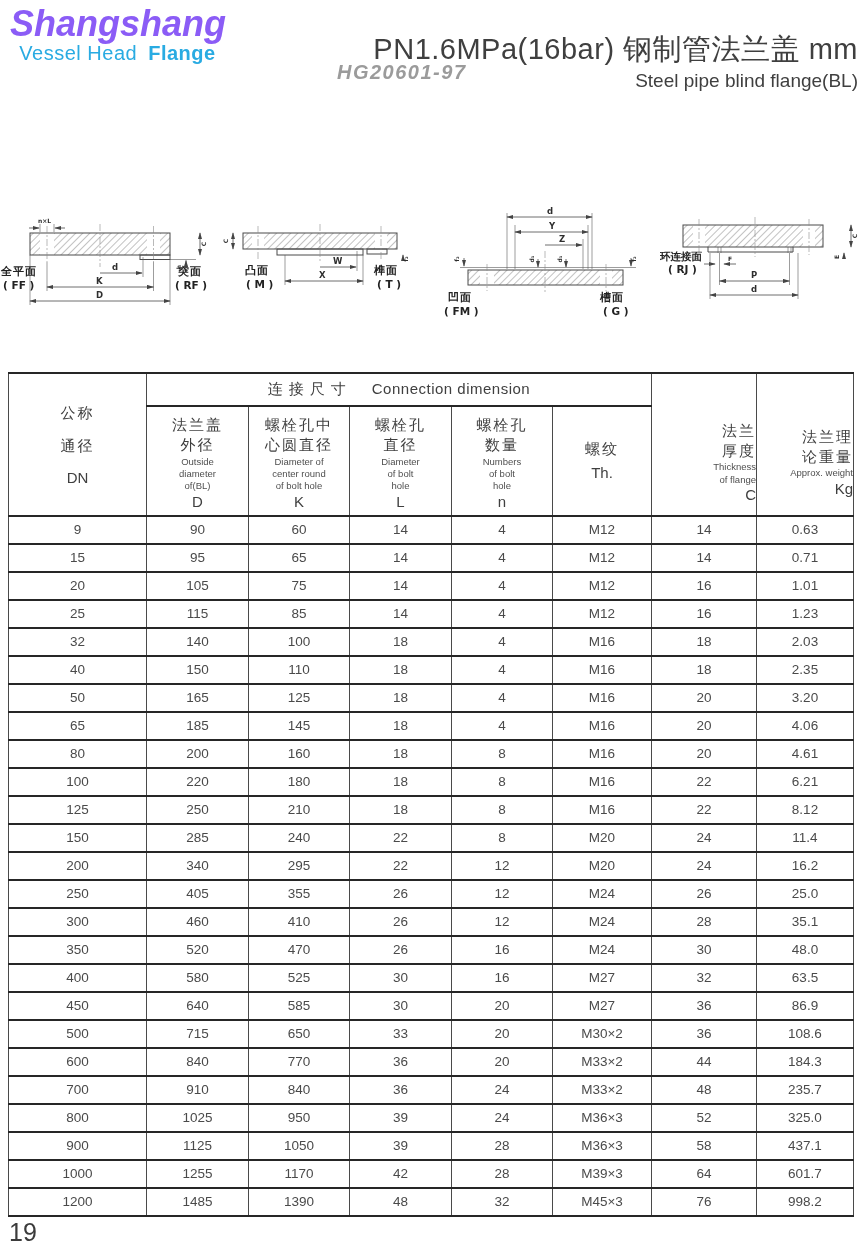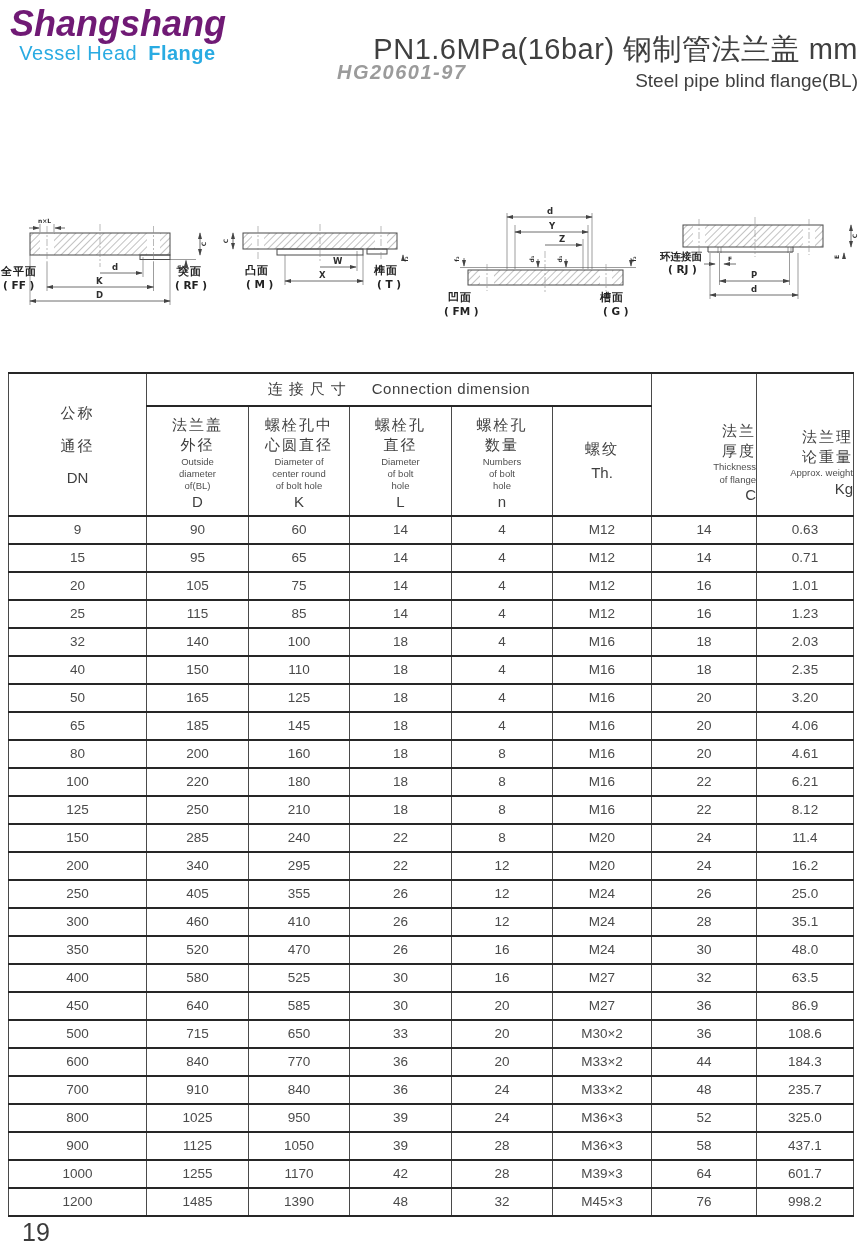--- a/index.html
+++ b/index.html
@@ -4,21 +4,21 @@
 <style>
   html,body { margin:0; padding:0; }
   body {
     width:861px; height:1251px; position:relative; background:#fdfdfd;
     font-family:"Liberation Sans", sans-serif; overflow:hidden;
   }
   .page { position:absolute; inset:0; background:#fff; }
 
   
   .logo { position:absolute; left:10px; top:4px; width:215px; text-align:center; }
-  .logo .brand { font-size:36px; font-weight:bold; font-style:italic; color:#701a75; letter-spacing:0px; line-height:1.1; }
+  .logo .brand { font-size:36px; font-weight:bold; font-style:italic; color:#8b5cf6; letter-spacing:0px; line-height:1.1; }
   .logo .sub { font-size:20px; color:#29abe2; margin-top:-2px; letter-spacing:0.5px; }
   .logo .sub .w1 { font-weight:normal; }
   .logo .sub .w2 { font-weight:bold; margin-left:5px; }
 
   
   .main-title { position:absolute; top:30px; right:3px; font-size:29px; color:#3f3f3f; letter-spacing:0.5px; white-space:nowrap; }
   .standard-no { position:absolute; top:61px; left:337px; font-size:20px; font-weight:bold; font-style:italic; color:#9b9b9b; letter-spacing:1.5px; }
   .subtitle-en { position:absolute; top:70px; right:3px; font-size:19px; color:#3f3f3f; }
 
   
@@ -55,21 +55,21 @@
   .hc { height:100%; display:flex; flex-direction:column; align-items:center; justify-content:flex-start; padding-top:8px; box-sizing:border-box; }
   .hc .zh { font-size:15px; letter-spacing:2px; line-height:1.35; }
   .hc .en { font-size:9.5px; color:#4f4f4f; line-height:1.3; }
   .hc .en:first-of-type { margin-top:3px; }
   .hc .sym { margin-top:auto; padding-bottom:5px; font-size:15px; letter-spacing:0; }
   .hc.dn { justify-content:flex-end; padding-top:0; gap:13px; }
   .hc.dn .sym { margin-top:0; padding-bottom:0; }
   .hc.tall { padding-top:40px;align-items:flex-end; }
   .hc.mid { justify-content:center; padding-top:0; gap:4px; }
 
-  .page-number { position:absolute; left:22px; top:1218px; font-size:25px; color:#3b3b3b; }
+  .page-number { position:absolute; left:9px; top:1218px; font-size:25px; color:#3b3b3b; }
 </style>
 </head>
 <body>
 <div class="page">
 
   <div class="logo">
     <div class="brand">Shangshang</div>
     <div class="sub">
       <span class="w1">Vessel Head</span>
       <span class="w2">Flange</span>

